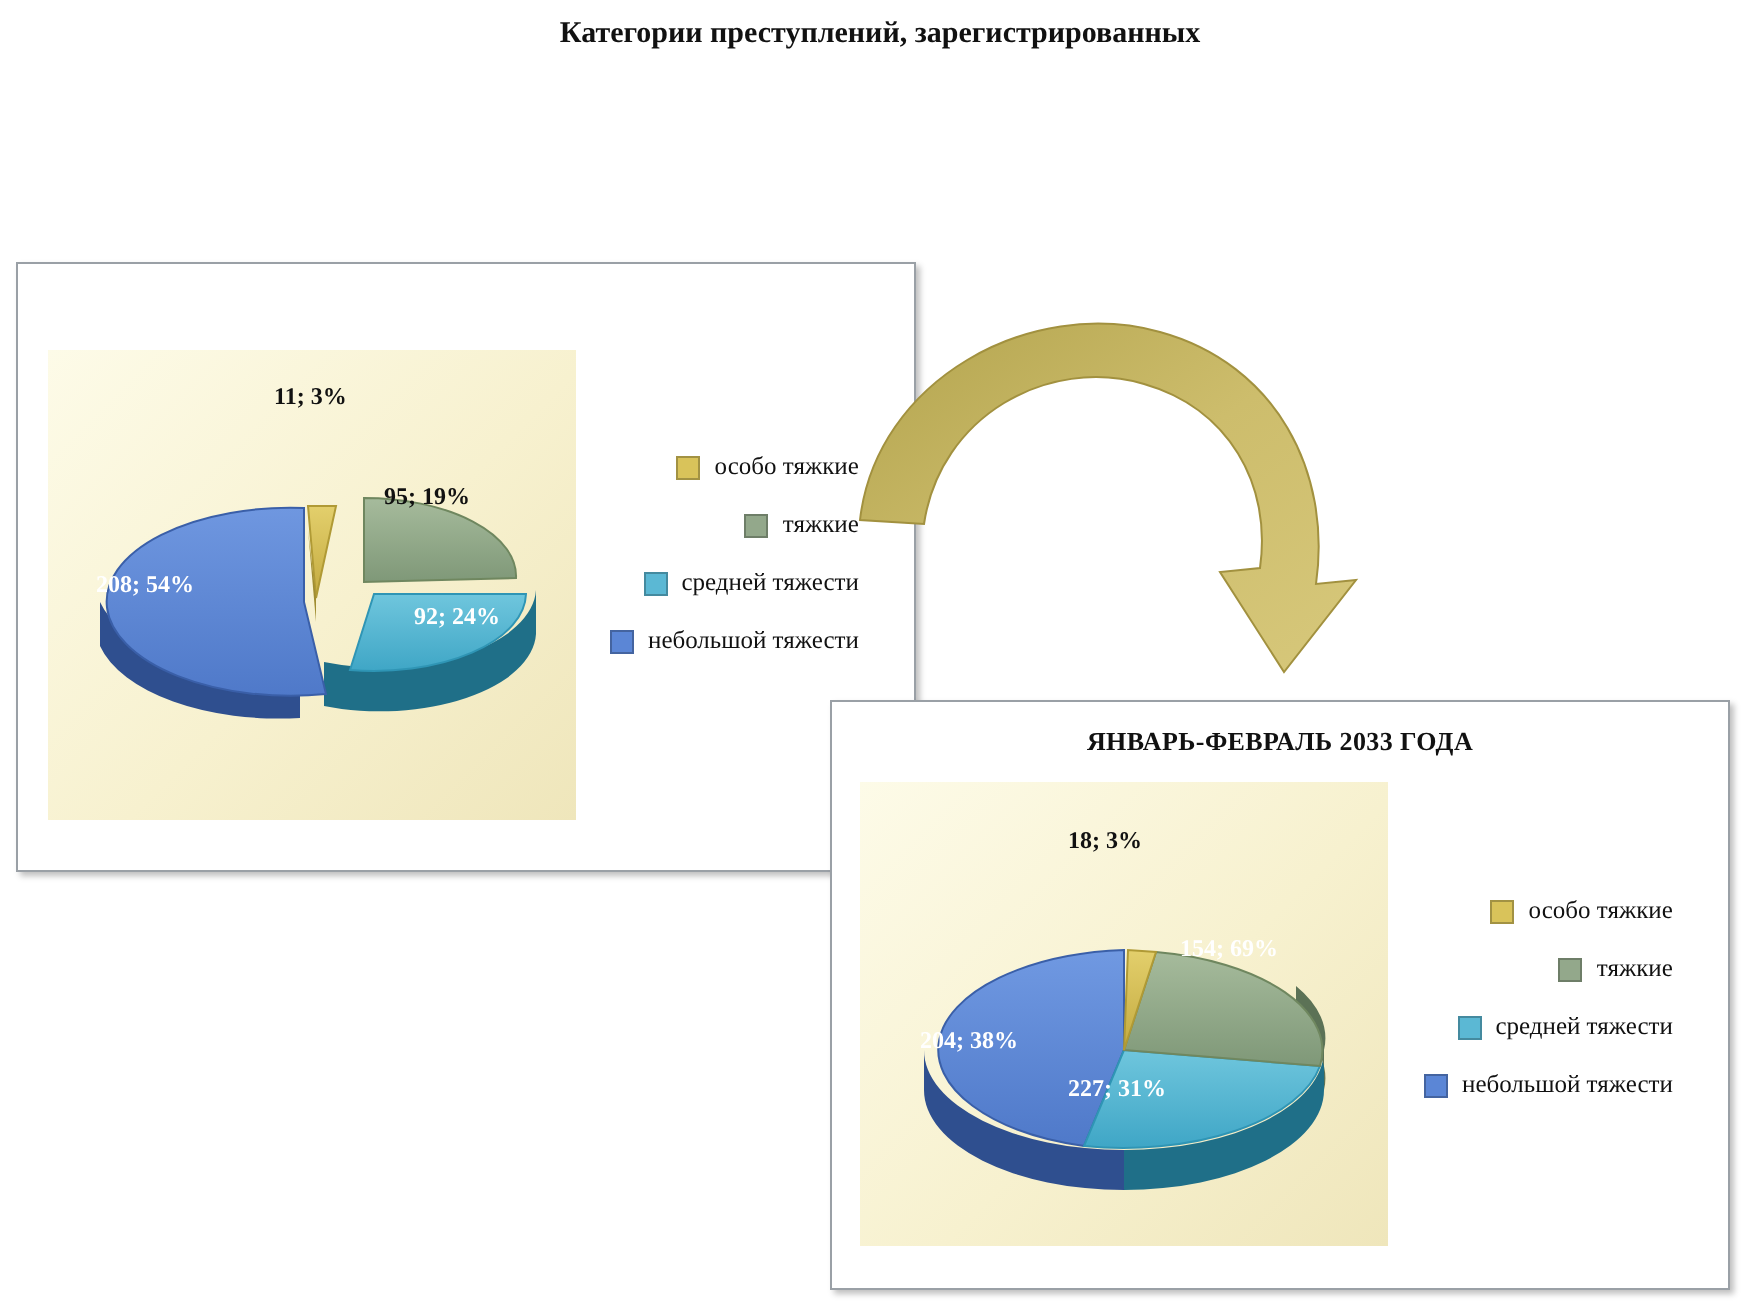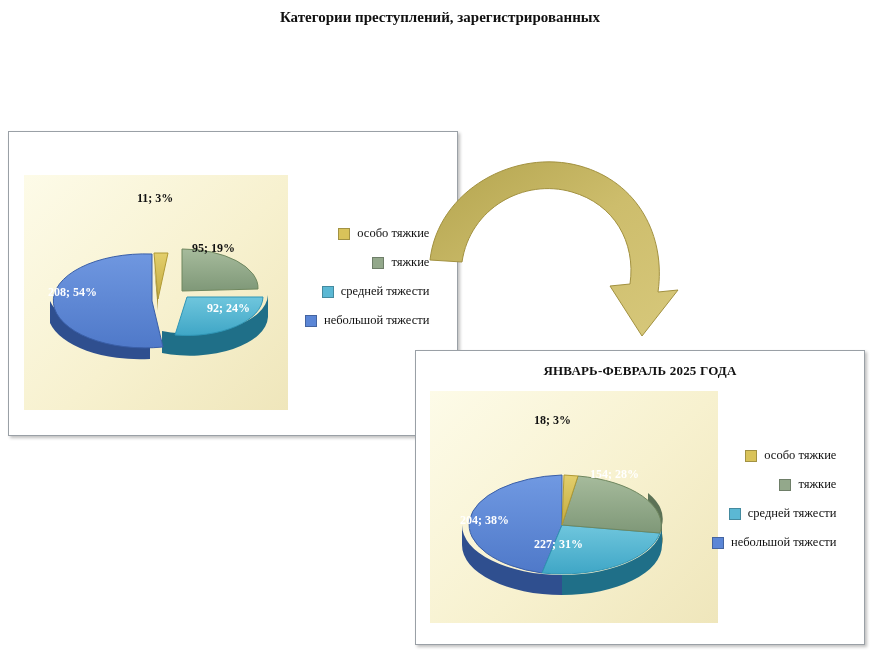--- a/index.html
+++ b/index.html
@@ -42,21 +42,21 @@
     letter-spacing:.2px;
   }
   #panel-2023 .panel-title{ top:14px; }
   #panel-2024 .panel-title{ top:12px; }
 
   .plot-area{
     position:absolute;
     background:linear-gradient(135deg,#fdfbe8 0%, #f7f1cf 55%, #efe6bb 100%);
   }
   #panel-2023 .plot-area{ left:15px; top:43px; width:264px; height:235px; }
-  #panel-2024 .plot-area{ left:14px; top:40px; width:264px; height:232px;padding-left:24px; }
+  #panel-2024 .plot-area{ left:14px; top:40px; width:264px; height:232px; }
 
   
   .legend{
     position:absolute;
     font-size:12.5px;
     color:#111;
   }
   #panel-2023 .legend{ left:296px; top:94px; }
   #panel-2024 .legend{ left:296px; top:97px; }
   .legend-row{
@@ -185,21 +185,21 @@
              L 222,186
              L 190,136
              L 210,134
              C 216,92 194,54 152,42
              C 104,28 50,58 42,112 Z" fill="url(#arrowgrad)" stroke="#a2913f" stroke-width="1"></path>
   </svg>
 </div>
 
 <div class="panel" id="panel-2024">
 
-  <div class="panel-title">ЯНВАРЬ-ФЕВРАЛЬ 2025 ГОДА</div>
+  <div class="panel-title">ЯНВАРЬ-ФЕВРАЛЬ 2033 ГОДА</div>
 
   <div class="plot-area">
 
     <div class="pie-wrap" style="left:8px; top:42px;">
       <svg class="pie-svg" width="250" height="170" viewBox="0 0 250 170">
         <defs>
           <linearGradient id="g24-blue" x1="0" y1="0" x2="0" y2="1">
             <stop offset="0%" stop-color="#7099e2"></stop>
               <stop offset="100%" stop-color="#4f79c9"></stop>
           </linearGradient>
@@ -224,21 +224,21 @@
         <path d="M124,92 L124,42 A100,50 0 0 0 104,140 Z" fill="url(#g24-blue)" stroke="#3a5fa8" stroke-width="1"></path>
 
         <path d="M124,92 L104,140 A100,50 0 0 0 222,100 Z" fill="url(#g24-cyan)" stroke="#2f95b5" stroke-width="1"></path>
 
         <path d="M124,92 L222,100 A100,50 0 0 0 140,43 Z" fill="url(#g24-green)" stroke="#6f875f" stroke-width="1"></path>
 
         <path d="M124,92 L126,42 L140,43 Z" fill="url(#g24-gold)" stroke="#b09a35" stroke-width="1"></path>
       </svg>
 
       <div class="pie-label" style="left:96px; top:-20px;">18; 3%</div>
-      <div class="pie-label white" style="left:152px; top:34px;">154; 28%</div>
+      <div class="pie-label white" style="left:152px; top:34px;">154; 69%</div>
       <div class="pie-label white" style="left:96px; top:104px;">227; 31%</div>
       <div class="pie-label white" style="left:22px; top:48px;margin-top:32px;">204; 38%</div>
     </div>
   </div>
 
   <div class="legend">
     <div class="legend-row">
       <span class="legend-swatch" style="background:#d9c35a;"></span>
       <span>особо тяжкие</span>
     </div>

